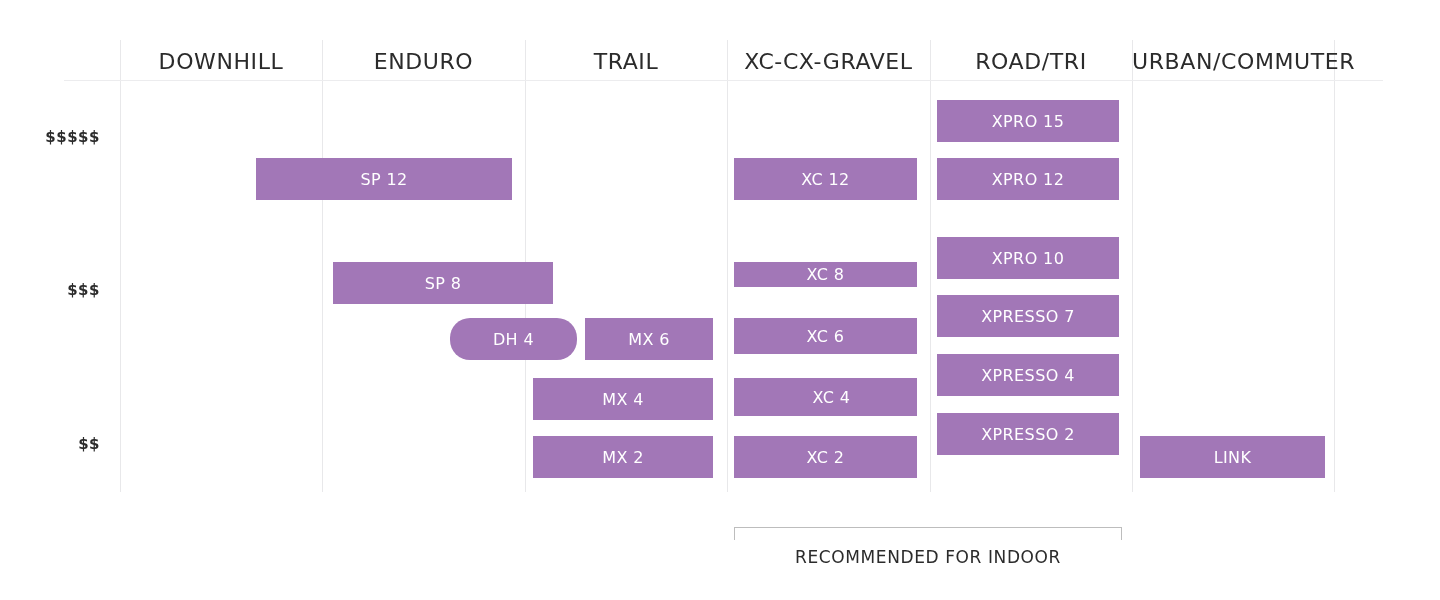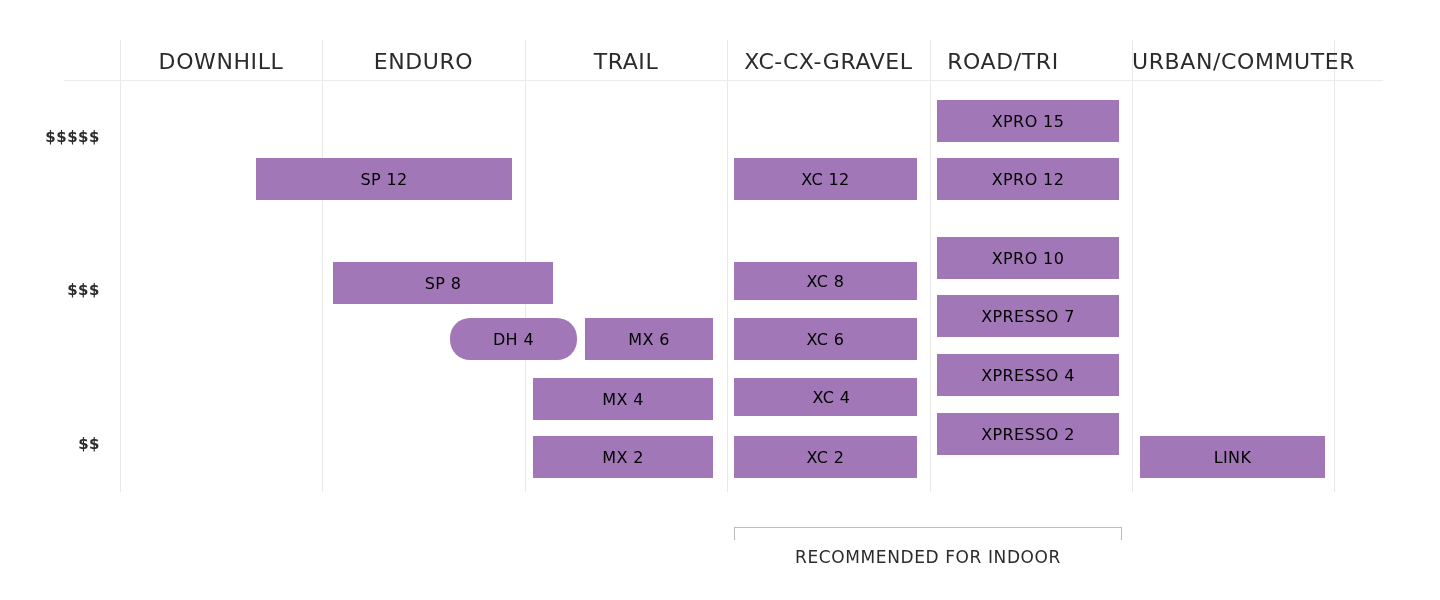--- a/index.html
+++ b/index.html
@@ -60,21 +60,21 @@
     color: #2b2b2b;
     letter-spacing: 0.5px;
     transform: translateY(-50%);
   }
 
   
   .bar {
     position: absolute;
     height: 42px;
     background: #a277b7;
-    color: #000000;
+    color: #ffffff;
     font-size: 16px;
     letter-spacing: 0.4px;
     display: flex;
     align-items: center;
     justify-content: center;
     box-sizing: border-box;
     white-space: nowrap;
   }
 
   
@@ -119,40 +119,40 @@
       <div class="v-divider" style="left: 1334px;"></div>
     </div>
 
   <div class="h-rule"></div>
 
   <div id="col-headers">
       <div class="col-header" style="left: 120px; width: 202px;">DOWNHILL</div>
       <div class="col-header" style="left: 322px; width: 203px;">ENDURO</div>
       <div class="col-header" style="left: 525px; width: 202px;">TRAIL</div>
       <div class="col-header" style="left: 727px; width: 203px;">XC-CX-GRAVEL</div>
-      <div class="col-header" style="left: 890px; width: 202px; padding-left: 12px;">ROAD/TRI</div>
+      <div class="col-header" style="left: 930px; width: 202px;">ROAD/TRI</div>
       <div class="col-header" style="left: 1132px; width: 202px;">URBAN/COMMUTER</div>
     </div>
 
   <div id="price-labels">
       <div class="price-label" style="top: 137px;">$$$$$</div>
       <div class="price-label" style="top: 290px;">$$$</div>
       <div class="price-label" style="top: 444px;">$$</div>
     </div>
 
   <div id="bars-layer">
       <div class="bar" style="left: 256px; top: 158px; width: 256px; height: 42px; background: rgb(162, 119, 183);">SP 12</div>
       <div class="bar" style="left: 333px; top: 262px; width: 220px; height: 42px; background: rgb(162, 119, 183);">SP 8</div>
       <div class="bar" style="left: 450px; top: 318px; width: 127px; height: 42px; background: rgb(162, 119, 183); border-radius: 20px;">DH 4</div>
       <div class="bar" style="left: 585px; top: 318px; width: 128px; height: 42px; background: rgb(162, 119, 183);">MX 6</div>
       <div class="bar" style="left: 533px; top: 378px; width: 180px; height: 42px; background: rgb(162, 119, 183);">MX 4</div>
       <div class="bar" style="left: 533px; top: 436px; width: 180px; height: 42px; background: rgb(162, 119, 183); text-align: right;">MX 2</div>
       <div class="bar" style="left: 734px; top: 158px; width: 183px; height: 42px; background: rgb(162, 119, 183);">XC 12</div>
-      <div class="bar" style="left: 734px; top: 262px; width: 183px; height: 38px; background: rgb(162, 119, 183);">XC 8</div>
-      <div class="bar" style="left: 734px; top: 318px; width: 183px; height: 42px; background: rgb(162, 119, 183);">XC 6</div>
+      <div class="bar" style="left: 734px; top: 262px; width: 183px; height: 25px; background: rgb(162, 119, 183);">XC 8</div>
+      <div class="bar" style="left: 734px; top: 318px; width: 183px; height: 36px; background: rgb(162, 119, 183);">XC 6</div>
       <div class="bar" style="left: 734px; top: 378px; width: 183px; height: 38px; background: rgb(162, 119, 183); padding-left: 12px;">XC 4</div>
       <div class="bar" style="left: 734px; top: 436px; width: 183px; height: 42px; background: rgb(162, 119, 183);">XC 2</div>
       <div class="bar" style="left: 937px; top: 100px; width: 182px; height: 42px; background: rgb(162, 119, 183);">XPRO 15</div>
       <div class="bar" style="left: 937px; top: 158px; width: 182px; height: 42px; background: rgb(162, 119, 183);">XPRO 12</div>
       <div class="bar" style="left: 937px; top: 237px; width: 182px; height: 42px; background: rgb(162, 119, 183);">XPRO 10</div>
       <div class="bar" style="left: 937px; top: 295px; width: 182px; height: 42px; background: rgb(162, 119, 183);">XPRESSO 7</div>
       <div class="bar" style="left: 937px; top: 354px; width: 182px; height: 42px; background: rgb(162, 119, 183);">XPRESSO 4</div>
       <div class="bar" style="left: 937px; top: 413px; width: 182px; height: 42px; background: rgb(162, 119, 183);">XPRESSO 2</div>
       <div class="bar" style="left: 1140px; top: 436px; width: 185px; height: 42px; background: rgb(162, 119, 183);">LINK</div>
     </div>

